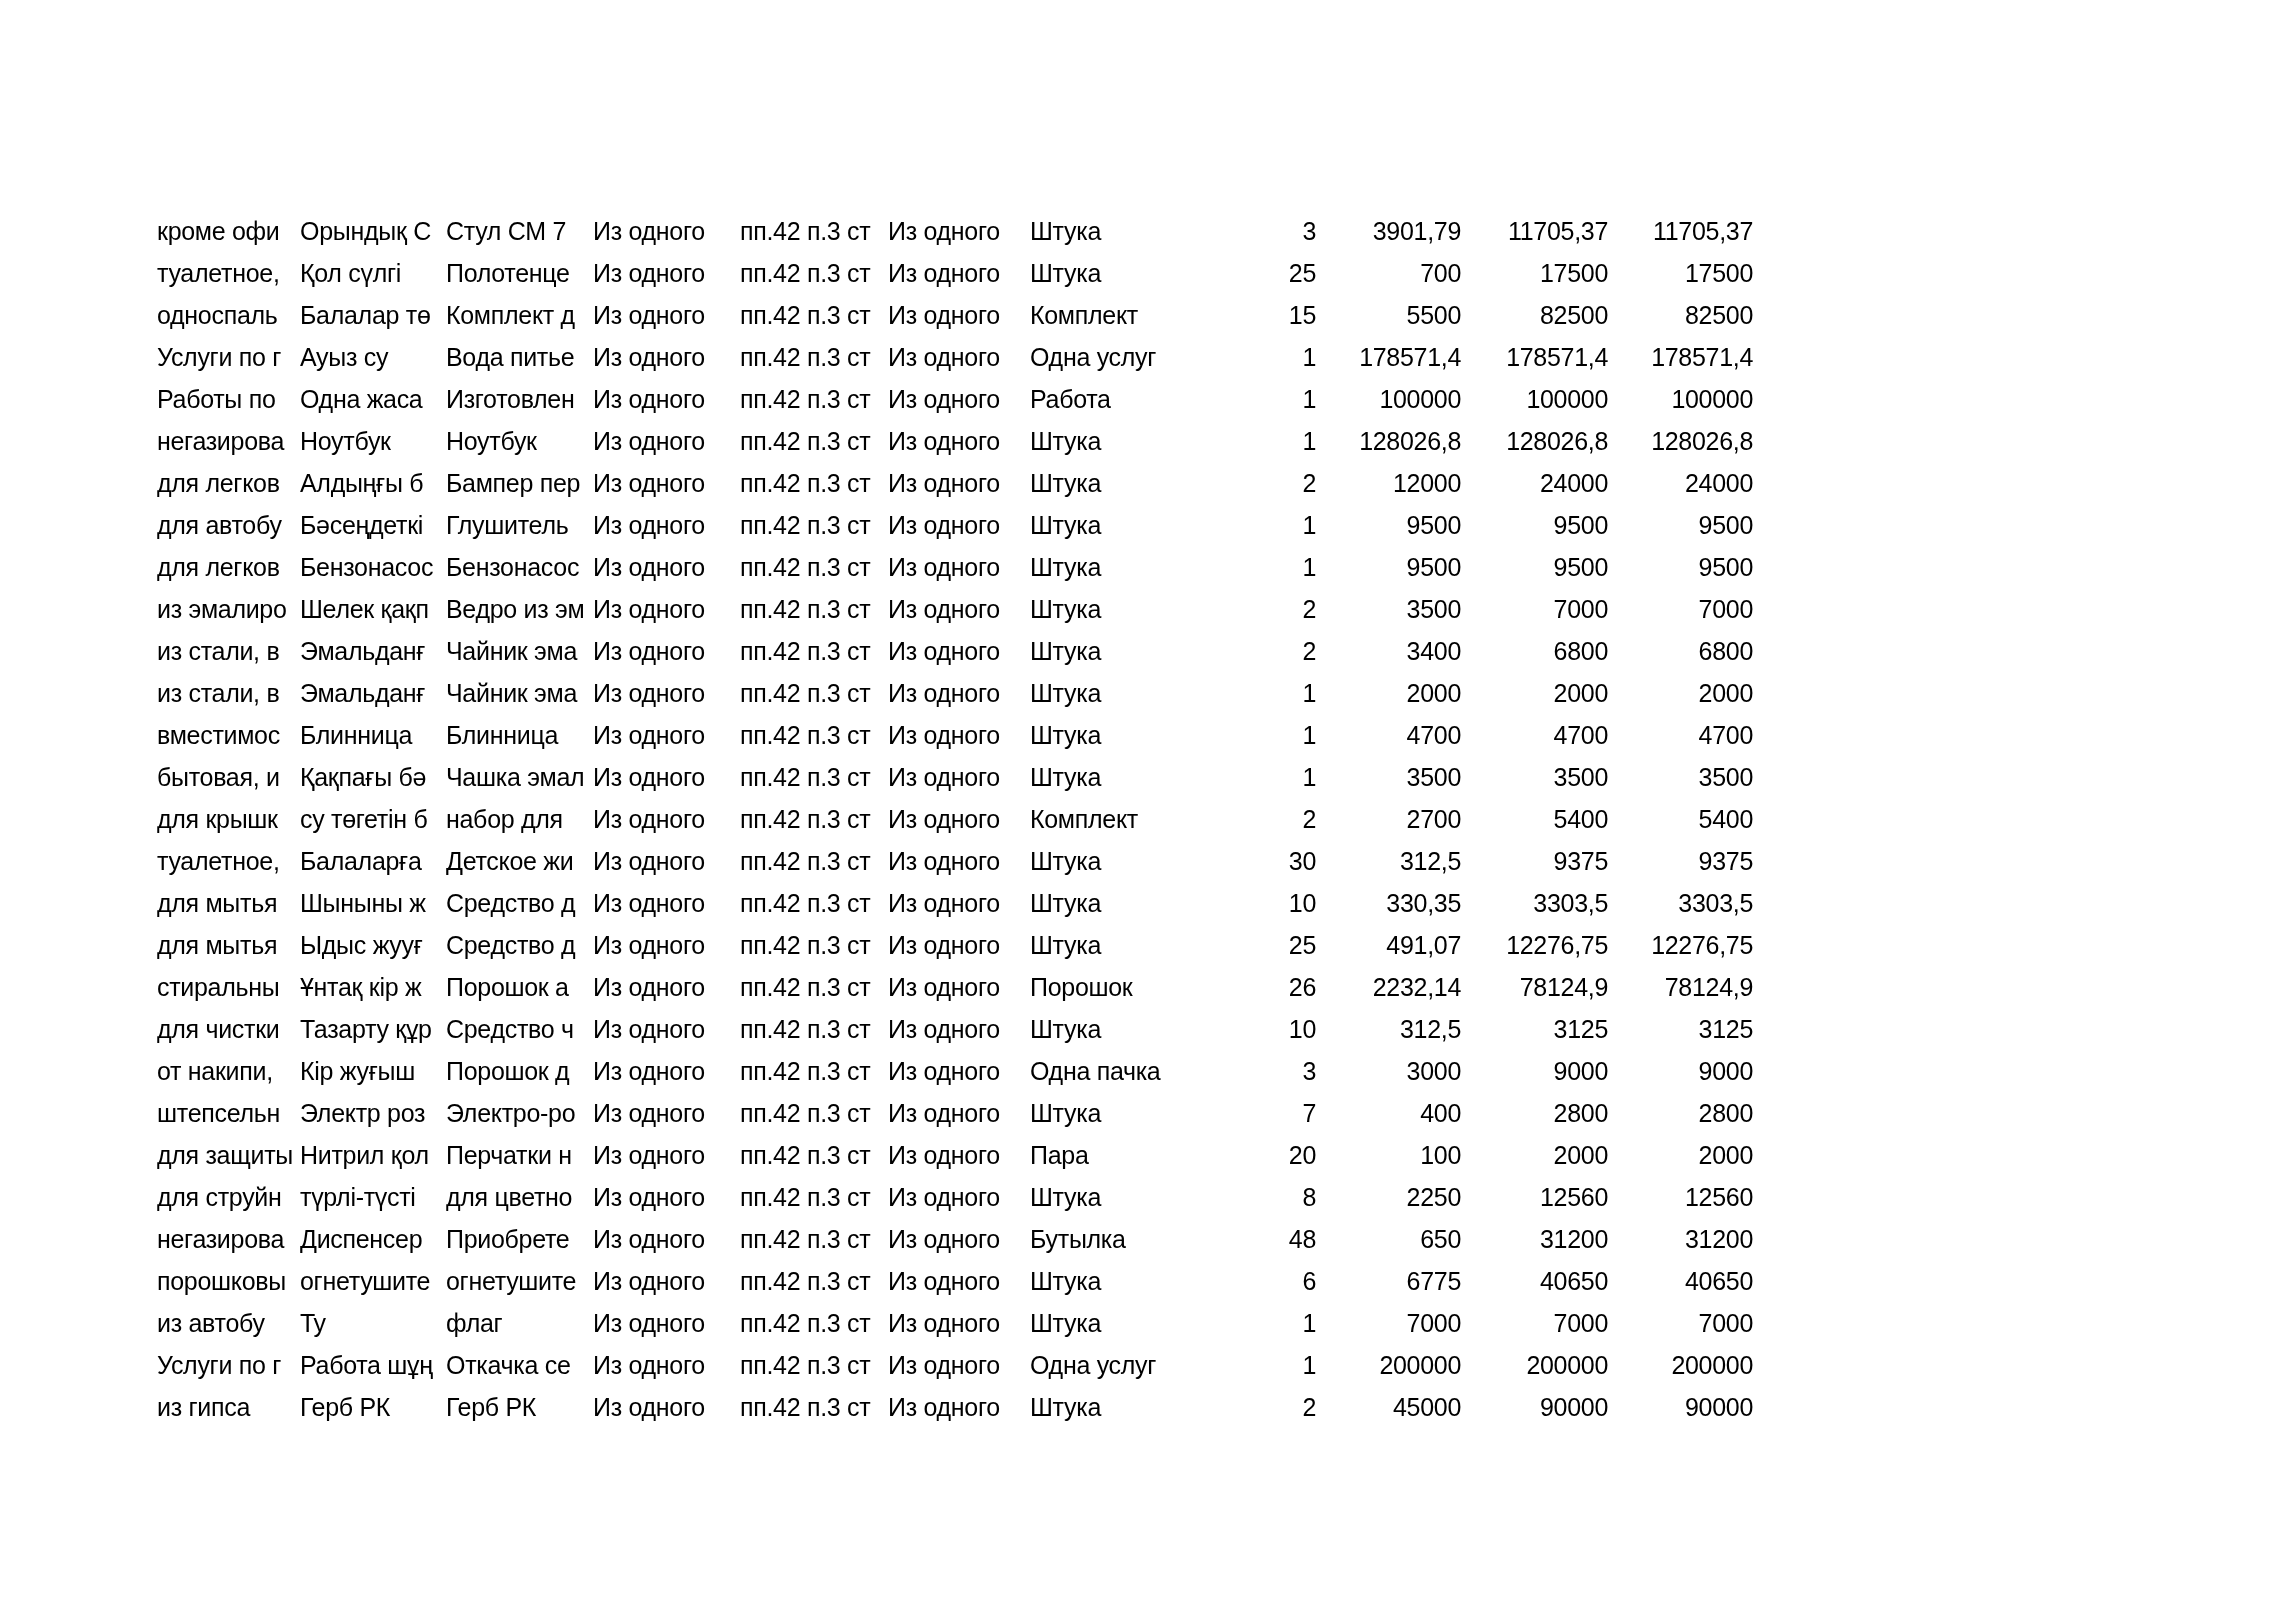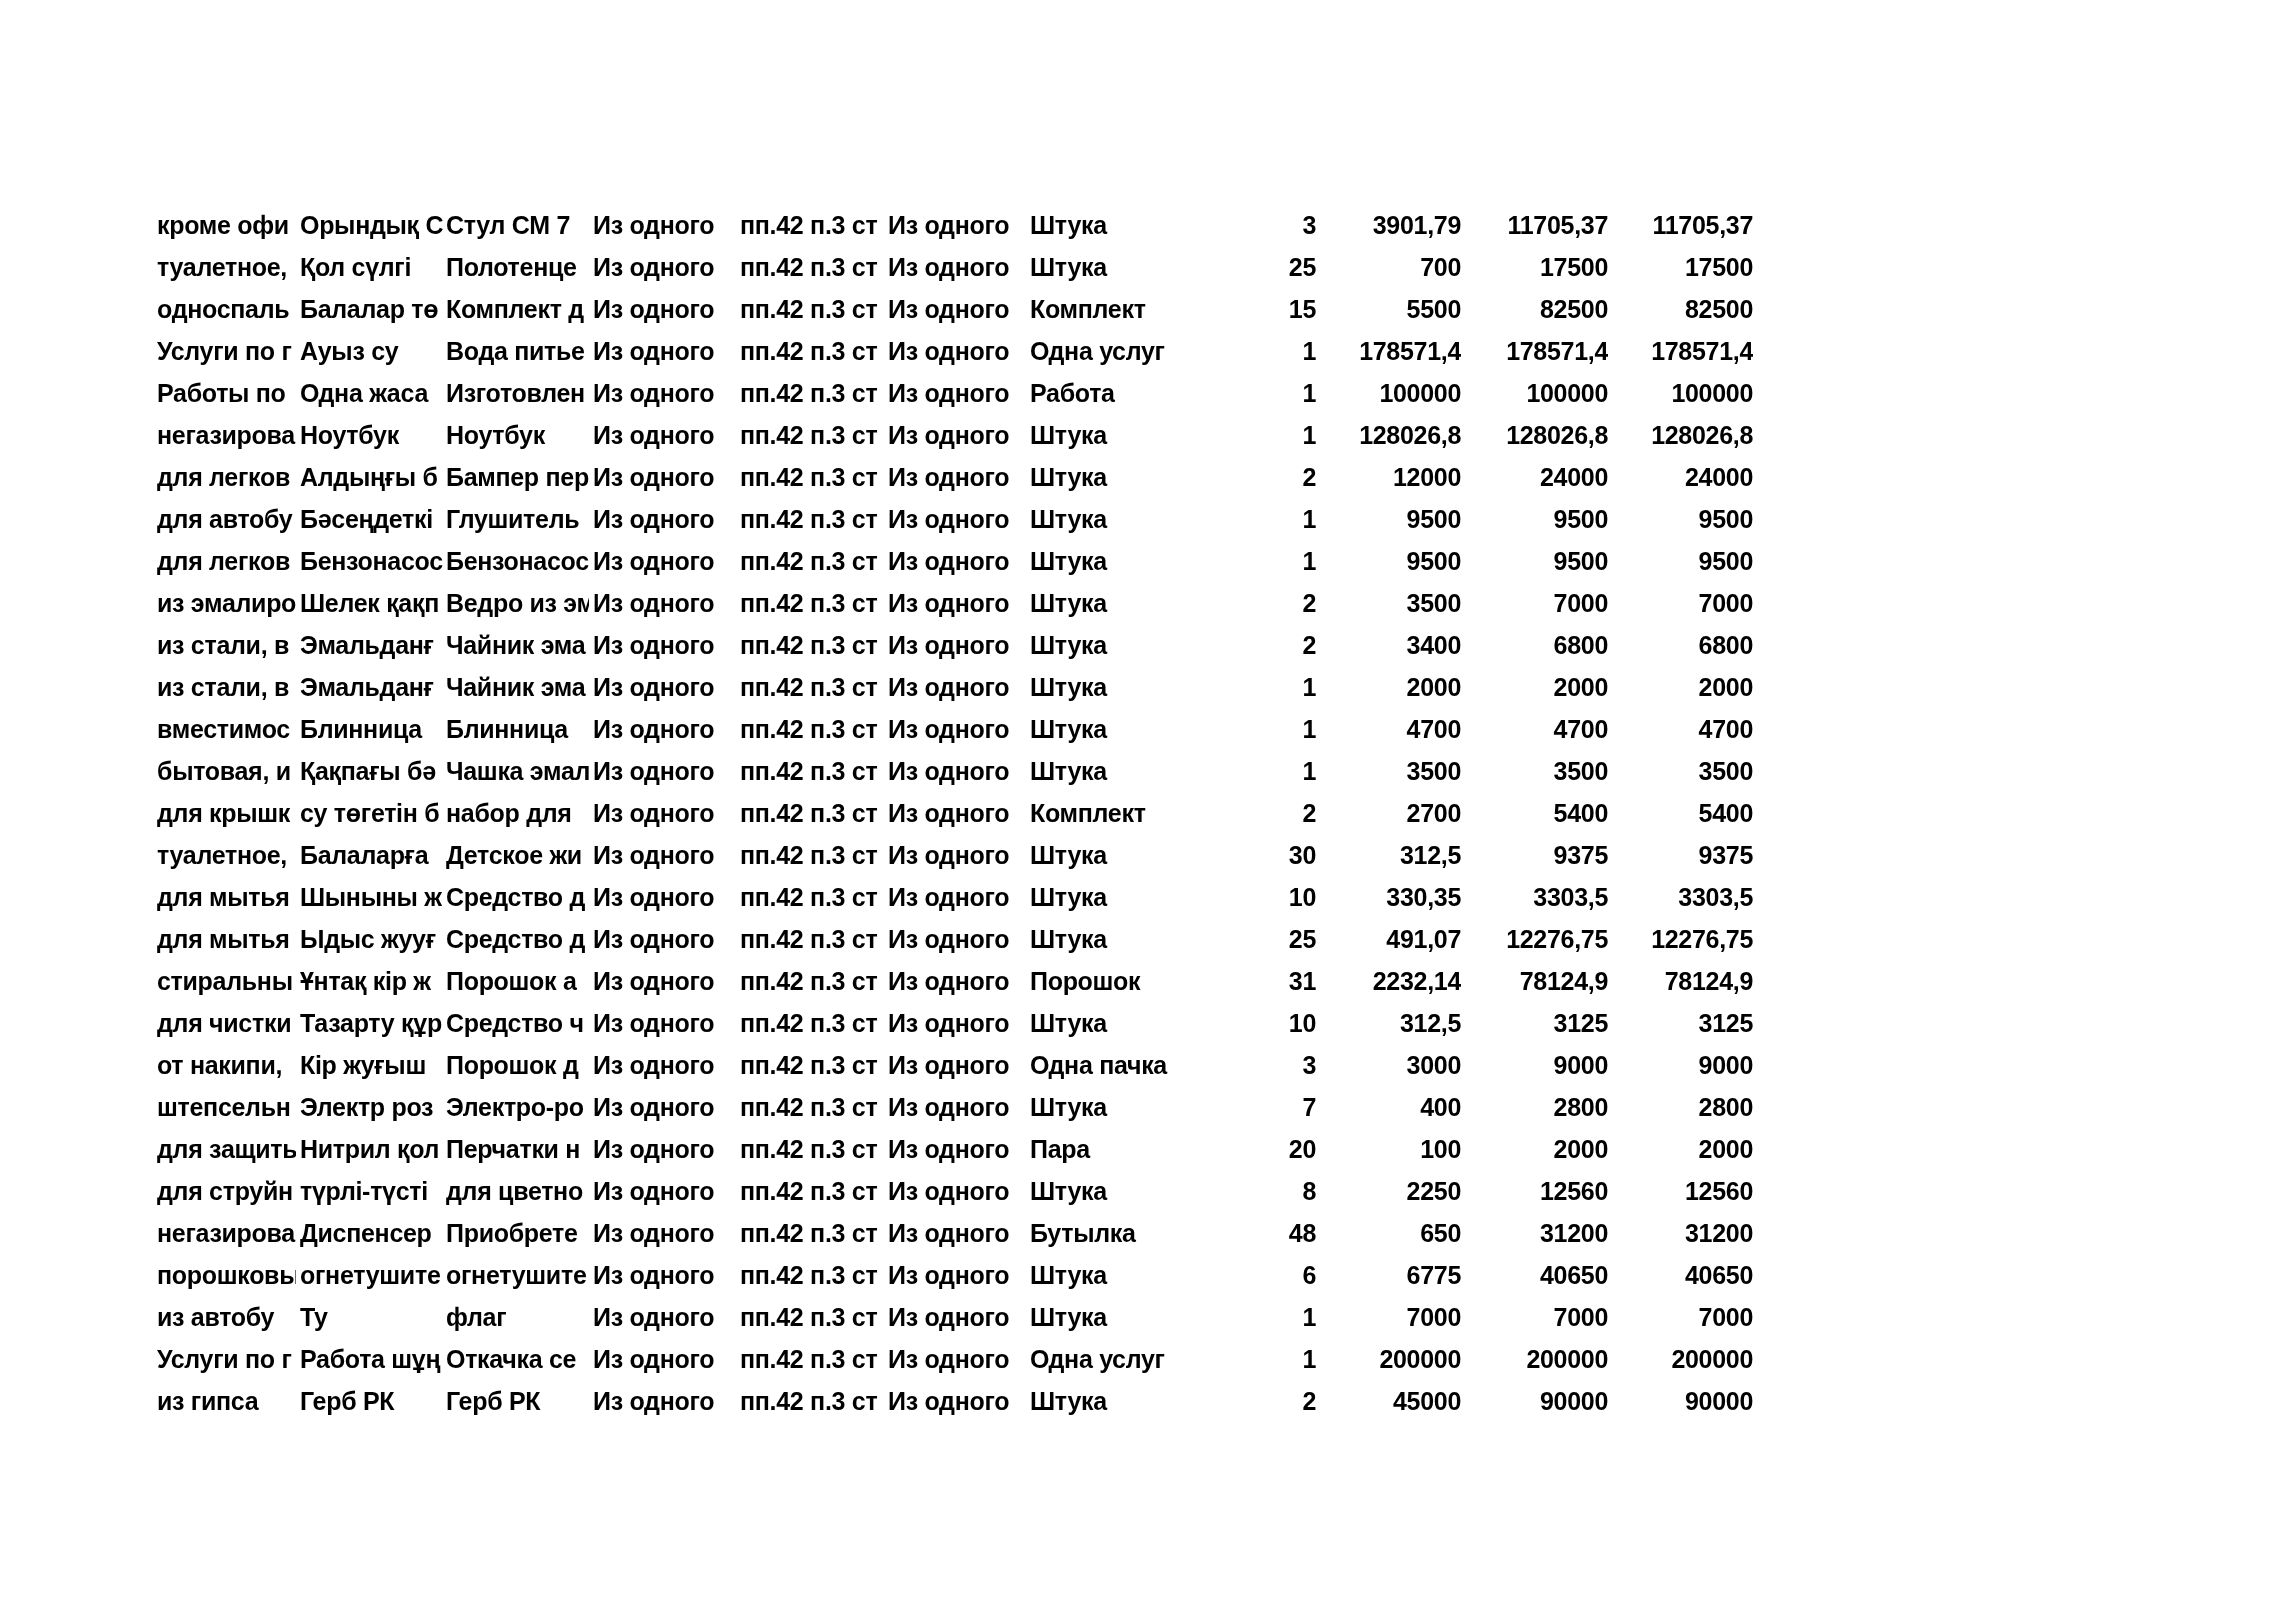--- a/index.html
+++ b/index.html
@@ -5,23 +5,22 @@
   html,body{margin:0;padding:0;}
   body{
     position:relative;
     width:2295px;height:1623px;
     background:#ffffff;
     font-family:"Liberation Sans", sans-serif;
     overflow:hidden;
   }
   .sheet{
     position:absolute;
-    top:204px;left:0;
+    top:210px;left:0;
     width:2295px;
-    font-weight:bold;
   }
   .row{
     position:relative;
     height:42px;
   }
   .cell{
     position:absolute;
     top:0;height:42px;
     line-height:42px;
     font-size:25px;
@@ -282,21 +281,21 @@
       <div class="cell c11 num">12276,75</div>
     </div>
     <div class="row">
       <div class="cell c1">стиральны</div>
       <div class="cell c2">Ұнтақ кір ж</div>
       <div class="cell c3">Порошок а</div>
       <div class="cell c4">Из одного</div>
       <div class="cell c5">пп.42 п.3 ст</div>
       <div class="cell c6">Из одного</div>
       <div class="cell c7">Порошок</div>
-      <div class="cell c8 num">31</div>
+      <div class="cell c8 num">26</div>
       <div class="cell c9 num">2232,14</div>
       <div class="cell c10 num">78124,9</div>
       <div class="cell c11 num">78124,9</div>
     </div>
     <div class="row">
       <div class="cell c1">для чистки</div>
       <div class="cell c2">Тазарту құр</div>
       <div class="cell c3">Средство ч</div>
       <div class="cell c4">Из одного</div>
       <div class="cell c5">пп.42 п.3 ст</div>

